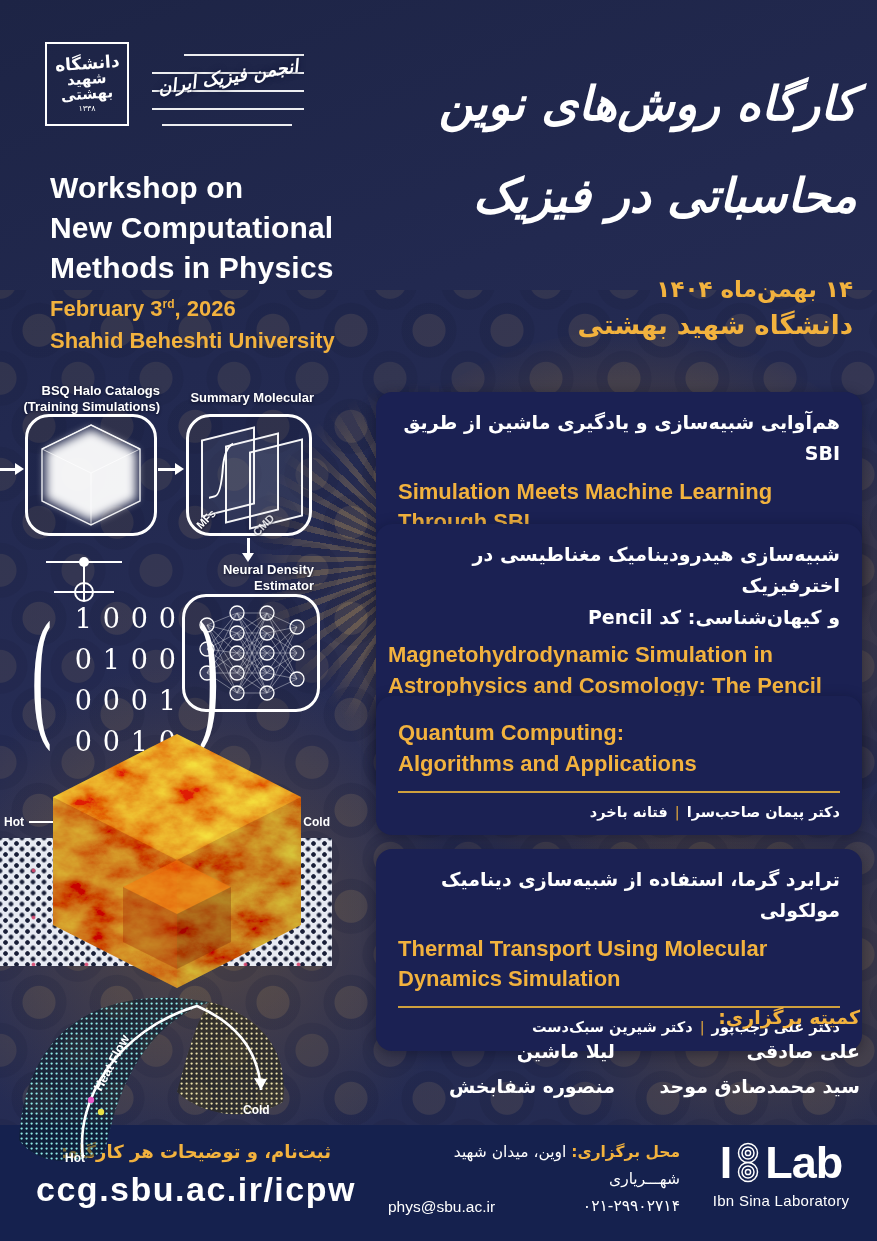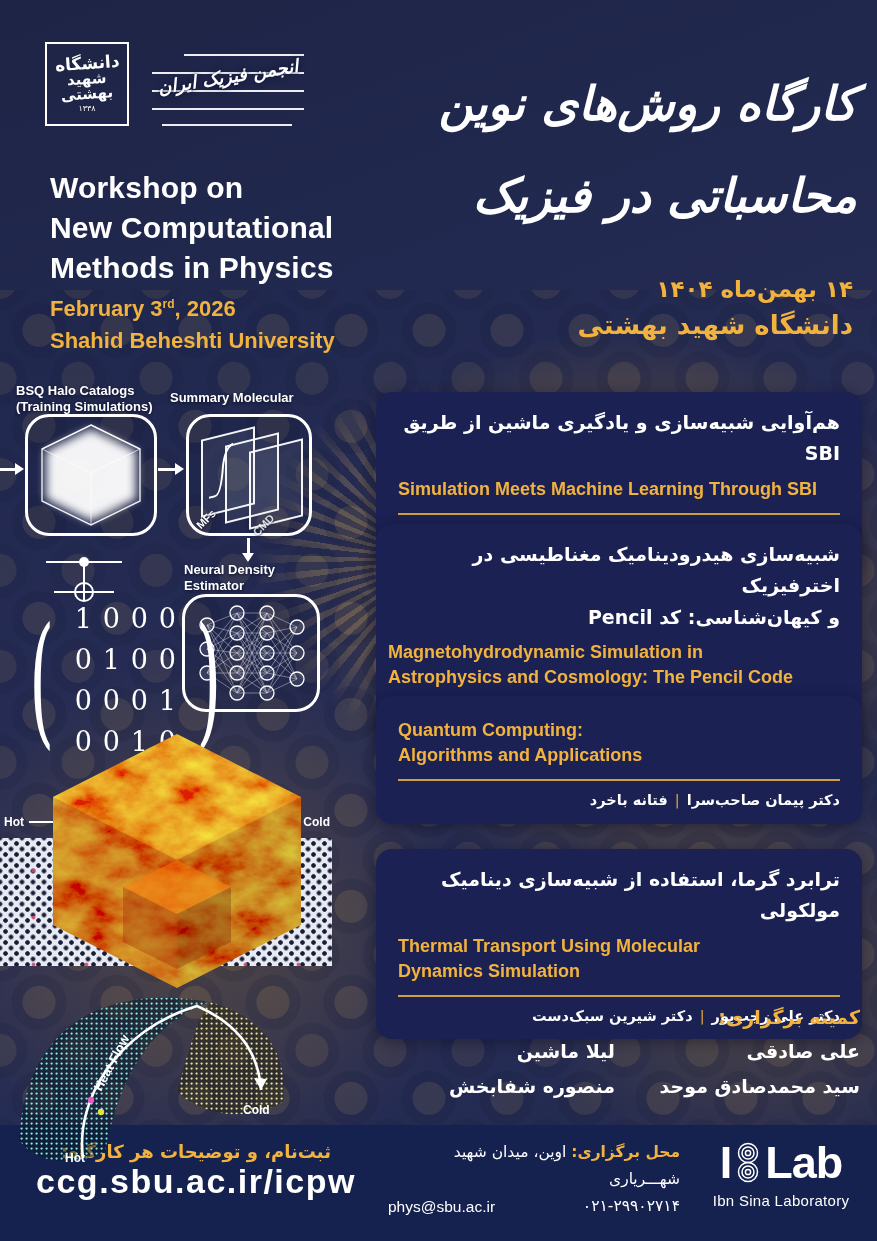--- a/index.html
+++ b/index.html
@@ -54,21 +54,21 @@
   .title-en{left:50px;top:168px;color:#fff;font-size:30px;line-height:40px;font-weight:600;letter-spacing:.2px;}
   .date-en{left:50px;top:296px;color:var(--yellow);font-size:22px;font-weight:600;}
   .date-en sup{font-size:12px;}
   .venue-en{left:50px;top:328px;color:var(--yellow);font-size:22px;font-weight:600;}
   .title-fa{right:20px;top:58px;text-align:right;color:#fff;}
   .title-fa .tline{font-size:47px;font-weight:bold;font-style:italic;line-height:92px;letter-spacing:-1px;}
   .date-fa{right:24px;top:276px;color:var(--yellow);font-size:23px;font-weight:bold;text-align:right;}
   .venue-fa{right:24px;top:310px;color:var(--yellow);font-size:26px;font-weight:bold;text-align:right;}
 
   
-  .plabel{color:#fff;font-size:13px;font-weight:bold;text-align:left;line-height:1.2;
+  .plabel{color:#fff;font-size:13px;font-weight:bold;text-align:right;line-height:1.2;
           font-family:"Liberation Sans",sans-serif;text-shadow:0 1px 3px rgba(10,12,35,.9);}
   .pbox{border:3px solid #fff;border-radius:24px;box-sizing:border-box;background:rgba(20,25,55,.18);}
   .plane{position:absolute;border:2px solid rgba(255,255,255,.95);background:rgba(255,255,255,.07);
          width:50px;height:74px;transform:skewY(-14deg);}
   .ptag{position:absolute;color:#fff;font-size:11px;font-weight:bold;transform:rotate(-45deg);
         font-family:"Liberation Sans",sans-serif;text-shadow:0 1px 2px rgba(10,12,35,.9);}
   .matrix{left:14px;top:596px;display:flex;align-items:center;color:#fff;}
   .matrix .paren{font-family:"DejaVu Serif",serif;font-size:142px;line-height:168px;
                  transform:scaleX(.45);font-weight:normal;}
   .matrix .grid{display:grid;grid-template-columns:repeat(4,28px);grid-auto-rows:41px;
@@ -94,38 +94,38 @@
   .hotcold .seg{display:flex;align-items:center;gap:5px;}
   .hline{display:inline-block;width:58px;height:2px;background:#fff;}
   .harrow{width:0;height:0;border:5px solid transparent;border-left:8px solid #fff;border-right:none;}
   .firecube{left:35px;top:732px;z-index:3;}
   .graphene{left:5px;top:972px;z-index:6;}
 
   
   .card{position:absolute;left:376px;width:486px;background:var(--card);border-radius:16px;
         padding:15px 22px 13px;box-sizing:border-box;color:#fff;box-shadow:0 3px 14px rgba(8,10,30,.45);}
   .card .fa-title{font-size:19px;font-weight:bold;text-align:right;line-height:1.65;white-space:pre-line;}
-  .card .en-title{color:var(--yellow);font-size:18px;font-weight:bold;text-align:left;
+  .card .en-title{color:var(--yellow);font-size:22px;font-weight:bold;text-align:left;
                   line-height:1.4;white-space:pre-line;margin-top:7px;font-family:"Liberation Sans",sans-serif;}
   .card .divider{border:none;border-top:2px solid #cfa03d;margin:11px 0 9px;}
   .card .speakers{font-size:14.5px;font-weight:bold;text-align:right;direction:rtl;line-height:1.4;}
   .card .speakers .sep{color:#e3a93d;padding:0 7px;font-weight:normal;}
   .card1{top:392px;} .card2{top:524px;padding-left:12px;} .card3{top:696px;} .card4{top:849px;}
 
   
   .committee{right:17px;top:1006px;width:460px;text-align:right;z-index:4;}
   .committee .hdr{color:var(--yellow);font-size:19px;font-weight:bold;direction:rtl;}
   .committee .rows{margin-top:12px;display:grid;grid-template-columns:1fr 1fr;direction:rtl;
                    row-gap:13px;column-gap:30px;color:#fff;font-size:19px;font-weight:bold;}
 
   
   .footer{left:0;top:1125px;width:877px;height:116px;background:var(--footer);z-index:5;}
   .reg{position:absolute;left:28px;top:16px;width:336px;text-align:center;}
   .reg .lbl{color:var(--yellow);font-size:18px;font-weight:bold;direction:rtl;}
-  .reg .url{color:#fff;font-size:34px;font-weight:bold;margin-top:0;letter-spacing:1.5px;
+  .reg .url{color:#fff;font-size:34px;font-weight:bold;margin-top:8px;letter-spacing:1.5px;
             font-family:"Liberation Sans",sans-serif;}
   .loc{position:absolute;left:388px;top:14px;width:292px;color:#fff;font-size:15.5px;direction:rtl;
        text-align:right;line-height:1.75;}
   .loc .ylbl{color:var(--yellow);font-weight:bold;}
   .loc .row3{display:flex;direction:ltr;justify-content:space-between;direction:ltr;}
   .loc .row3 span{unicode-bidi:bidi-override;direction:ltr;}
   .islab{position:absolute;left:700px;top:12px;width:162px;text-align:center;color:#fff;}
   .islab .logo{display:flex;align-items:center;justify-content:center;gap:2px;}
   .islab .big{font-size:45px;font-weight:bold;font-family:"Liberation Sans",sans-serif;letter-spacing:-1px;}
   .islab .sub{font-size:15px;margin-top:3px;font-family:"Liberation Sans",sans-serif;letter-spacing:.3px;}

